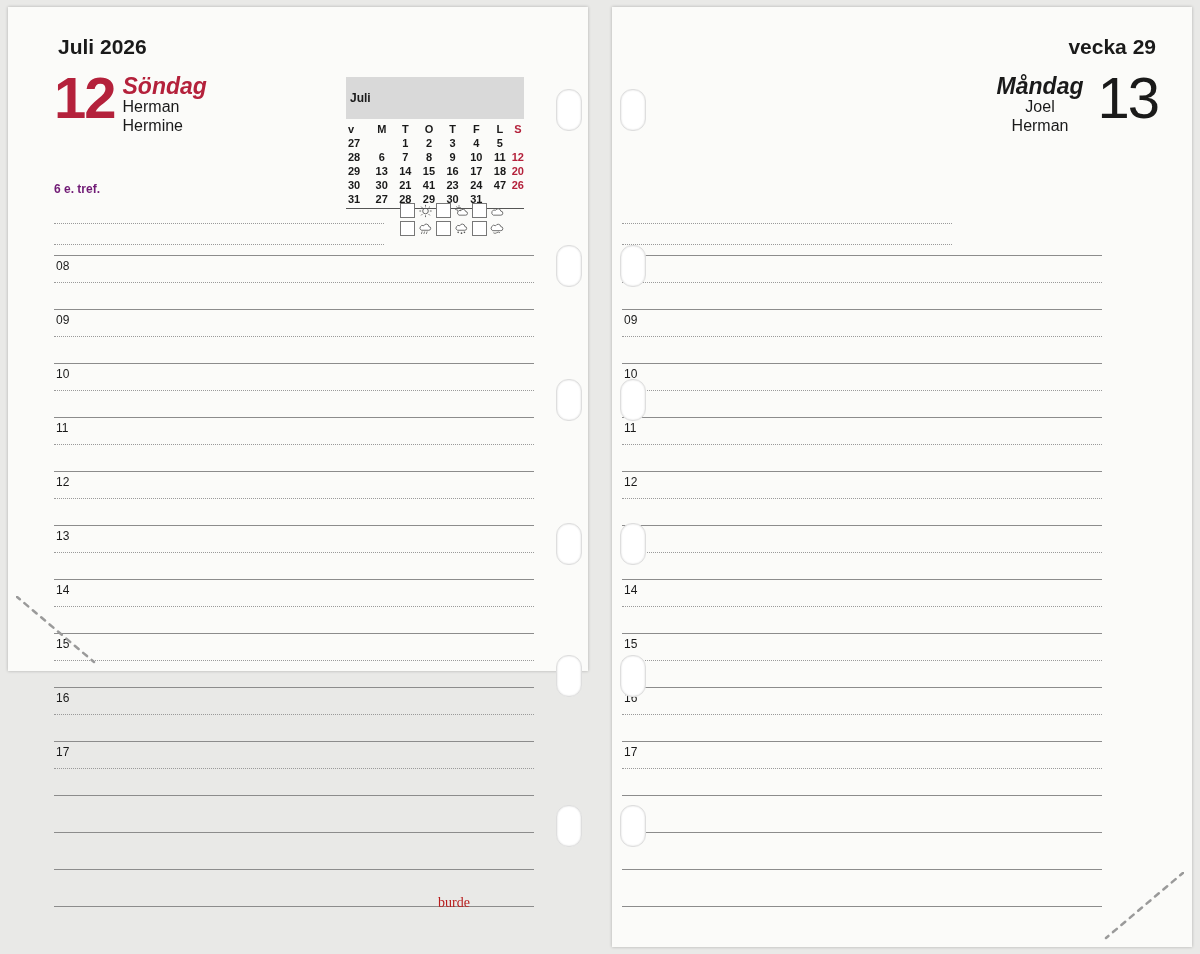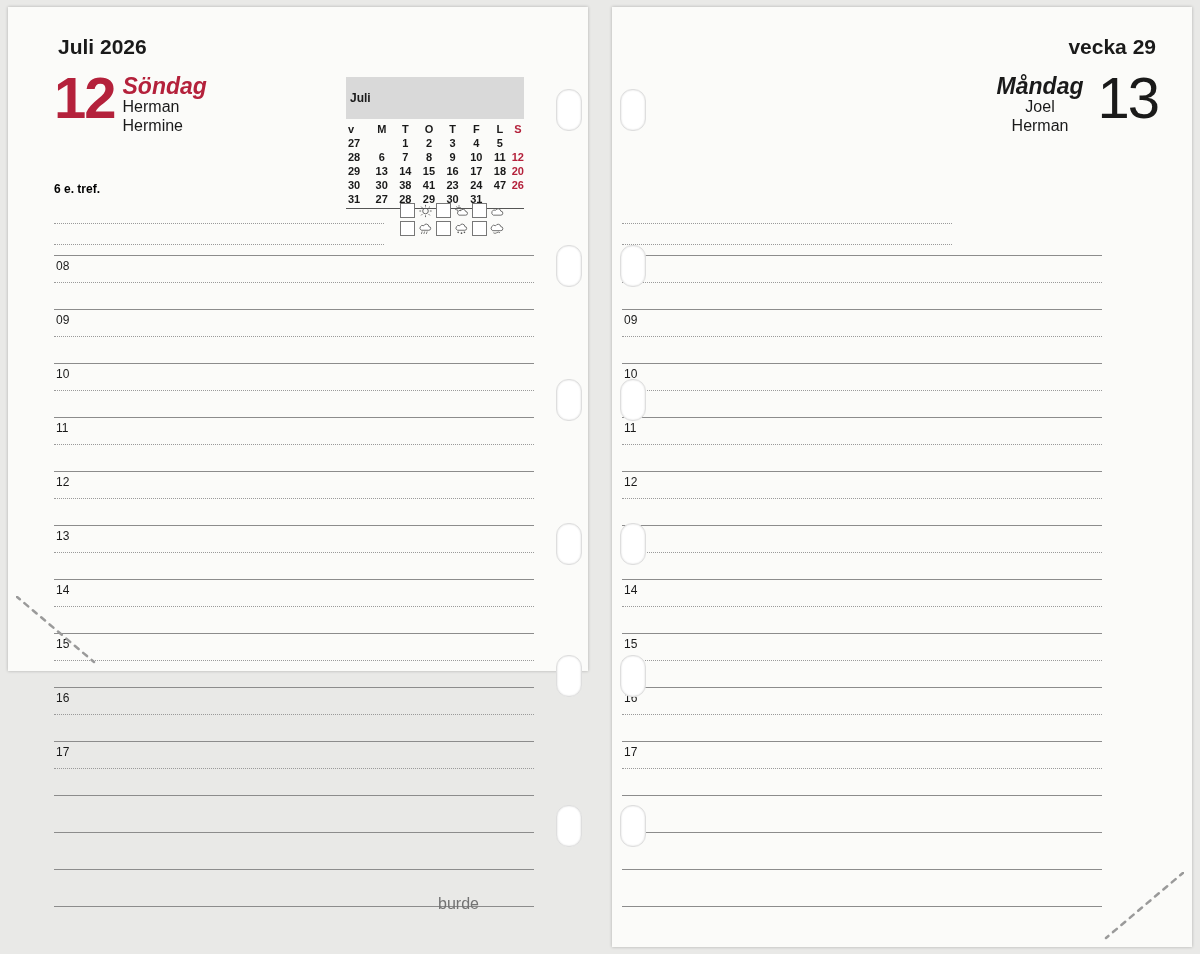--- a/index.html
+++ b/index.html
@@ -46,21 +46,21 @@
     letter-spacing:-2px;
   }
   .daynum.black{color:#1a1a1a;font-weight:normal;}
   .daymeta{margin-left:8px;padding-top:2px;}
   .daymeta.r{margin-left:0;margin-right:14px;text-align:center;}
   .dayname{font-size:23px;font-weight:bold;color:#b4213b;line-height:22px;font-style:italic;}
   .dayname.black{color:#1a1a1a;}
   .namn{font-size:16px;color:#1a1a1a;line-height:19px;font-weight:500;}
   .holiday{
     position:absolute;left:46px;top:175px;
-    font-size:12px;font-weight:bold;color:#000000;
+    font-size:12px;font-weight:bold;color:#701a75;
   }
 
   
   .mini{
     position:absolute;top:70px;width:178px;
     font-size:11px;color:#1a1a1a;
   }
   .mini.l{left:338px;}
   .mini .mhead{
     background:#d9d9d9;padding:14px 4px;font-size:12px;font-weight:bold;
@@ -92,22 +92,22 @@
   .hrow{position:relative;height:54px;}
   .hrow .solid{position:absolute;left:0;right:0;top:0;border-top:1px solid #8c8c8c;}
   .hrow .dotted{position:absolute;left:0;right:0;top:27px;border-top:1px dotted #9a9a9a;}
   .hrow .lbl{
     position:absolute;left:2px;top:4px;font-size:12px;color:#1a1a1a;
   }
   .tailrow{position:relative;height:37px;}
   .tailrow .solid{position:absolute;left:0;right:0;top:0;border-top:1px solid #8c8c8c;}
 
   .brand{
-    position:absolute;left:430px;top:888px;font-size:16px;color:#737373;
-    font-family:Liberation Sans, sans-serif;
+    position:absolute;left:430px;top:888px;font-size:14px;color:#b91c1c;
+    font-family:Liberation Serif, serif;
   }
 
   
   .corner{position:absolute;width:86px;height:68px;overflow:hidden;}
   .corner.bl{left:8px;bottom:7px;}
   .corner.br{right:8px;bottom:7px;}
   .corner svg{display:block;}
 </style>
 </head>
 <body>
@@ -170,21 +170,21 @@
           <td>14</td>
           <td>15</td>
           <td>16</td>
           <td>17</td>
           <td>18</td>
           <td class="sun">20</td>
         </tr>
         <tr>
           <td class="wk">30</td>
           <td>30</td>
-          <td>38</td>
+          <td>21</td>
           <td>41</td>
           <td>23</td>
           <td>24</td>
           <td>47</td>
           <td class="sun">26</td>
         </tr>
         <tr>
           <td class="wk">31</td>
           <td>27</td>
           <td>28</td>

